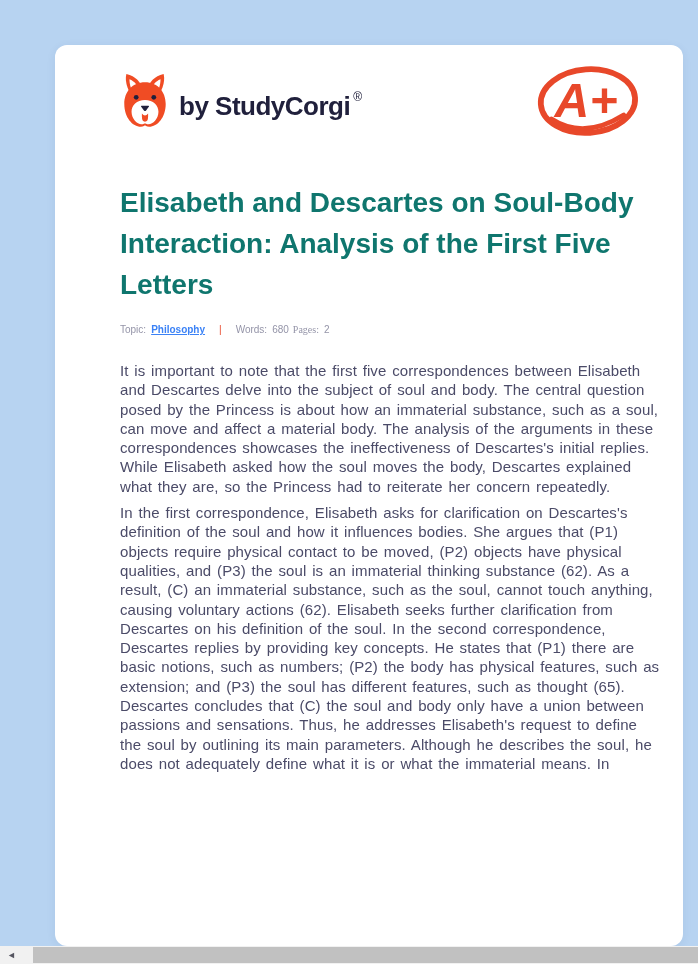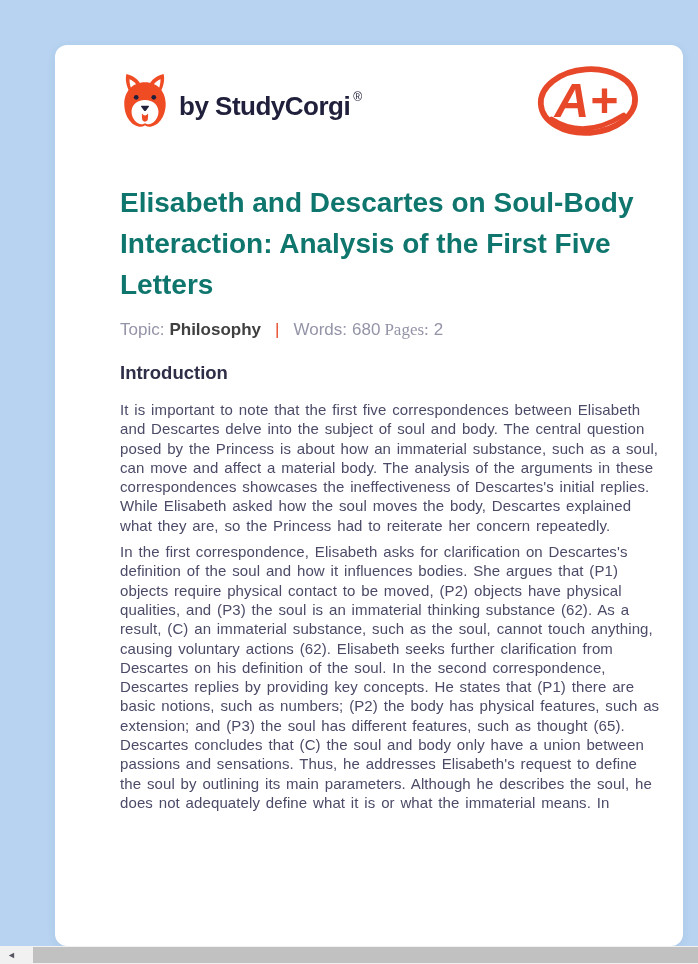--- a/index.html
+++ b/index.html
@@ -42,32 +42,33 @@
   }
   h1.title {
     margin: 40px 0 16px;
     font-size: 28px;
     line-height: 41px;
     font-weight: 700;
     color: #0f766e;
     max-width: 545px;
   }
   .meta {
-    font-size: 17px;
+    font-size: 10px;
     line-height: 18px;
     color: #9494a8;
     margin-bottom: 22px;
     display: flex;
     align-items: center;
   }
   .meta .m-topic {
-    color: #404040;
+    color: #3b82f6;
     font-weight: 600;
     margin-left: 5px;
     cursor: pointer;
+    text-decoration: underline;
   }
   .meta .m-sep { color: #e8482a; margin: 0 14px; }
   .meta .m-label2 { margin-right: 5px; }
   .meta .m-gap { margin-left: 4px; font-family: Liberation Serif, serif; }
   h2.section-heading {
     font-size: 18.5px;
     line-height: 24px;
     font-weight: 700;
     color: #2e2e48;
     margin: 0 0 15px;
@@ -145,21 +146,20 @@
   <div class="meta">
     <span class="m-label">Topic:</span>
     <span class="m-topic">Philosophy</span>
     <span class="m-sep">|</span>
     <span class="m-label m-label2">Words:</span>
     <span class="m-value">680</span>
     <span class="m-label m-label2 m-gap">Pages:</span>
     <span class="m-value">2</span>
   </div>
 
-  <h2 class="section-heading">Introduction</h2>
   <p class="body-text">It is important to note that the first five correspondences between Elisabeth and Descartes delve into the subject of soul and body. The central question posed by the Princess is about how an immaterial substance, such as a soul, can move and affect a material body. The analysis of the arguments in these correspondences showcases the ineffectiveness of Descartes's initial replies. While Elisabeth asked how the soul moves the body, Descartes explained what they are, so the Princess had to reiterate her concern repeatedly.</p>
 
   <p class="body-text">In the first correspondence, Elisabeth asks for clarification on Descartes's definition of the soul and how it influences bodies. She argues that (P1) objects require physical contact to be moved, (P2) objects have physical qualities, and (P3) the soul is an immaterial thinking substance (62). As a result, (C) an immaterial substance, such as the soul, cannot touch anything, causing voluntary actions (62). Elisabeth seeks further clarification from Descartes on his definition of the soul. In the second correspondence, Descartes replies by providing key concepts. He states that (P1) there are basic notions, such as numbers; (P2) the body has physical features, such as extension; and (P3) the soul has different features, such as thought (65). Descartes concludes that (C) the soul and body only have a union between passions and sensations. Thus, he addresses Elisabeth's request to define the soul by outlining its main parameters. Although he describes the soul, he does not adequately define what it is or what the immaterial means. In</p>
 
 </div>
 
 <div class="hscroll">
   <div class="hs-btn">
     <span>◄</span>
   </div>

